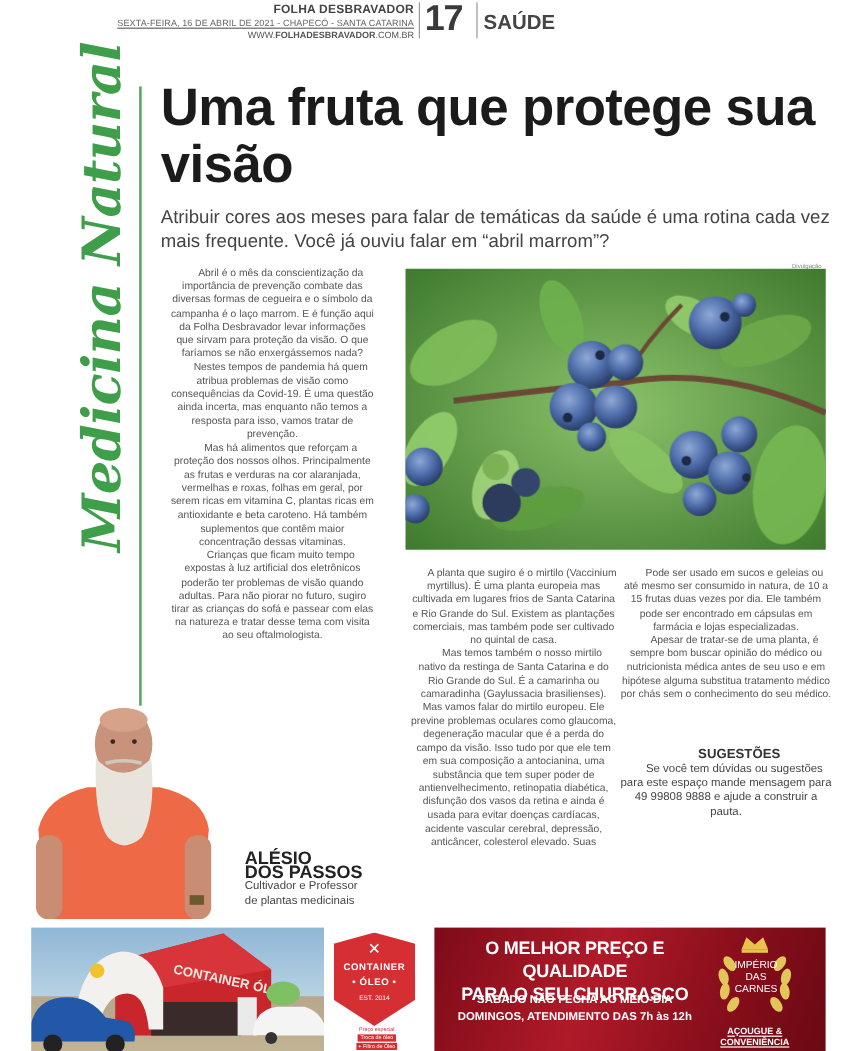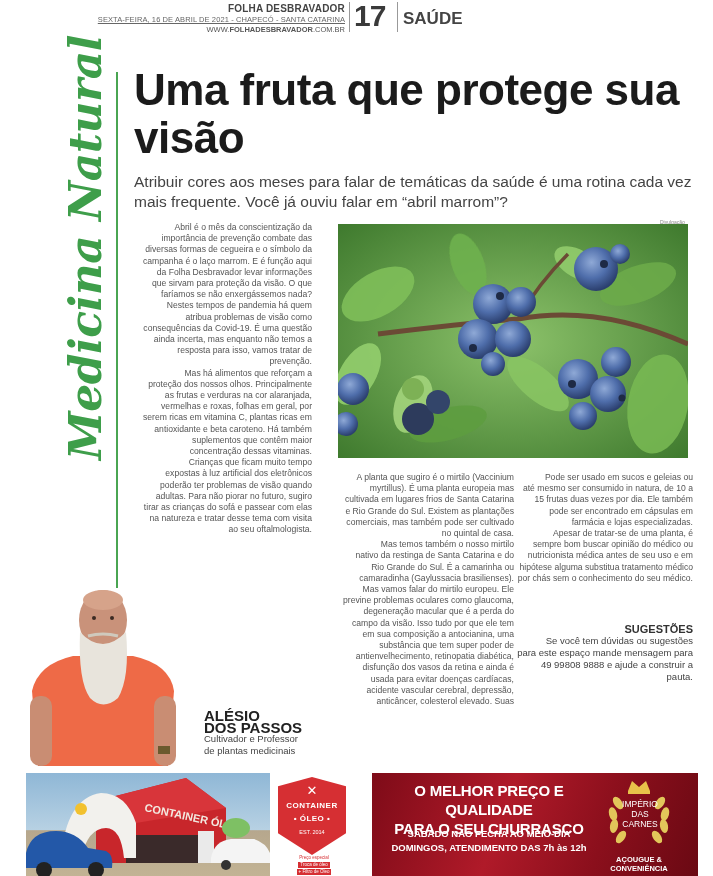--- a/index.html
+++ b/index.html
@@ -28,21 +28,21 @@
   }
   .side-rule { position: absolute; left: 116px; top: 72px; width: 2px; height: 516px; background: #4aa552; }
 
   
   .headline { position: absolute; left: 134px; top: 66px; width: 560px;
     font-weight: bold; font-size: 44px; line-height: 48px; color: #1b1b1b; letter-spacing: -0.5px; }
   .deck { position: absolute; left: 134px; top: 172px; width: 560px;
     font-size: 15.5px; line-height: 20px; color: #444; }
 
   
-  .col { position: absolute; font-size: 8.6px; line-height: 11.2px; color: #555; text-align: right; }
+  .col { position: absolute; font-size: 8.6px; line-height: 11.2px; color: #555; text-align: center; }
   .col p { text-indent: 14px; }
   .col1 { left: 142px; top: 222px; width: 170px; }
   .col2 { left: 342px; top: 472px; width: 172px; }
   .col3 { left: 517px; top: 472px; width: 176px; }
   .sug-title { font-weight: bold; font-size: 11px; color: #333; margin-top: 40px; padding-left: 22px; }
   .sug-text { font-size: 9.5px; line-height: 12px; color: #444; }
 
   
   .photo-credit { position: absolute; left: 660px; top: 219px; font-size: 5px; color: #888; }
   .photo { position: absolute; left: 338px; top: 224px; width: 350px; height: 234px; overflow: hidden;
@@ -58,27 +58,27 @@
     background: linear-gradient(180deg, #8fb7d6 0%, #b7d1e3 55%, #b6a78d 56%, #c2b394 100%); }
   .ad1-logo-bg { position: absolute; left: 270px; top: 773px; width: 88px; height: 103px; background: #fff; }
   .badge { position: absolute; left: 278px; top: 777px; width: 68px; height: 78px; background: #d62f33;
     clip-path: polygon(50% 0, 100% 12%, 100% 72%, 50% 100%, 0 72%, 0 12%); color: #fff; text-align: center; }
   .badge .ic { font-size: 13px; margin-top: 7px; line-height: 14px; }
   .badge .nm { font-weight: bold; font-size: 8px; line-height: 10px; letter-spacing: 0.5px; margin-top: 3px; }
   .badge .est { font-size: 5.5px; margin-top: 5px; }
   .ad1-promo { position: absolute; left: 292px; top: 855px; width: 44px; text-align: center; font-size: 4.5px; line-height: 6px; color: #d62f33; }
   .ad1-promo .hl { display: inline-block; background: #d62f33; color: #fff; padding: 0 2px; margin-top: 1px; }
 
-  .ad2 { position: absolute; left: 372px; top: 773px; width: 326px; height: 103px; overflow: hidden;
+  .ad2 { position: absolute; left: 362px; top: 773px; width: 326px; height: 103px; overflow: hidden;
     background: linear-gradient(110deg, #7e0b18 0%, #b01a29 40%, #8b0f1c 70%, #6a0913 100%); color: #fff; }
   .ad2-h { position: absolute; left: 8px; top: 8px; width: 218px; text-align: center; font-weight: bold; font-size: 15px; line-height: 19px; letter-spacing: -0.2px; }
   .ad2-s { position: absolute; left: 8px; top: 54px; width: 218px; text-align: center; font-weight: bold; font-size: 9.5px; line-height: 14px; }
   .crest { position: absolute; left: 232px; top: 6px; width: 70px; height: 72px; }
   .crest-txt { position: absolute; left: 243px; top: 26px; width: 50px; text-align: center; font-family: Liberation Sans, sans-serif; font-size: 8.5px; line-height: 10px; color: #fff; }
-  .ad2-sub { position: absolute; left: 232px; top: 82px; width: 70px; text-align: center; font-weight: bold; font-size: 7.5px; line-height: 9px; }
+  .ad2-sub { position: absolute; left: 232px; top: 82px; width: 70px; text-align: center; font-weight: bold; font-size: 7.5px; line-height: 9px; text-decoration: underline; }
 </style>
 </head>
 <body>
 
 <div class="hdr-left">
   <div class="hdr-paper">FOLHA DESBRAVADOR</div>
   <div class="hdr-date">SEXTA-FEIRA, 16 DE ABRIL DE 2021  -  CHAPECÓ  -  SANTA CATARINA</div>
   <div class="hdr-url"><span>WWW.</span><b>FOLHADESBRAVADOR</b><span>.COM.BR</span></div>
 </div>
 <div class="hdr-div1"></div>

